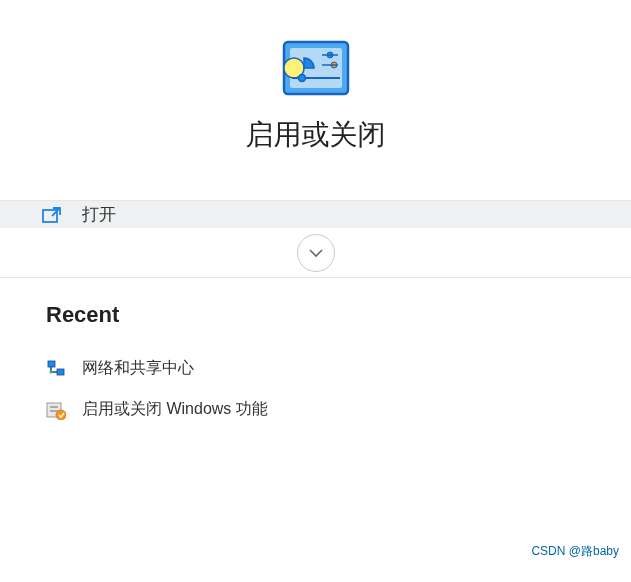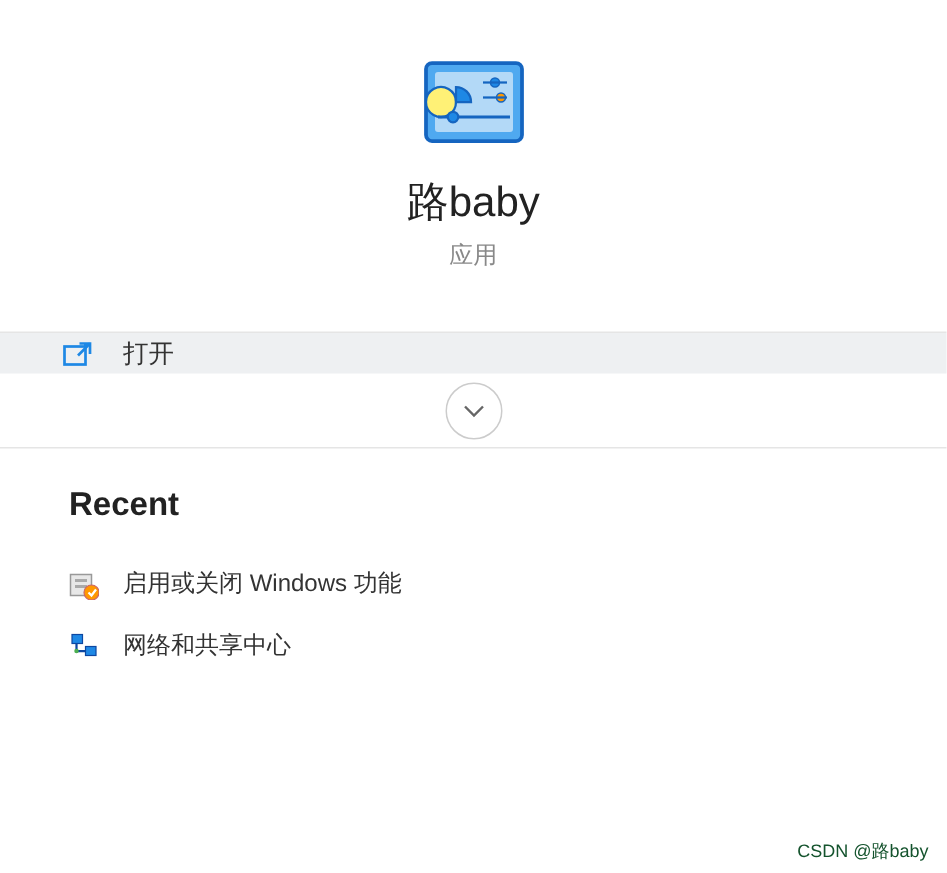--- a/index.html
+++ b/index.html
@@ -102,43 +102,42 @@
       align-items: center;
       justify-content: center;
     }
     .recent-item-label {
       font-size: 16px;
       color: #333;
     }
     .watermark {
       position: absolute;
       right: 12px;
-      bottom: 6px;
+      bottom: 22px;
       font-size: 12px;
-      color: #14532d;
+      color: #0369a1;
     }
   </style>
 </head>
 <body>
 
 <div class="header-section">
   <svg class="app-icon" viewBox="0 0 68 56">
     <rect x="2" y="2" width="64" height="52" rx="4" fill="#4fa9f0" stroke="#1565c0" stroke-width="2.5"></rect>
     <rect x="8" y="8" width="52" height="40" rx="2" fill="#b3d9f7"></rect>
     <path d="M 22 28 A 10 10 0 1 1 22 27.99" fill="#fff176" stroke="#1565c0" stroke-width="1.5"></path>
     <path d="M 22 18 A 10 10 0 0 1 32 28 L 22 28 Z" fill="#1e88e5" stroke="#1565c0" stroke-width="1.5"></path>
     <circle cx="48" cy="15" r="3" fill="#1e88e5" stroke="#1565c0" stroke-width="1"></circle>
     <line x1="40" y1="15" x2="56" y2="15" stroke="#1565c0" stroke-width="1.5"></line>
     <circle cx="52" cy="25" r="3" fill="#ff9800" stroke="#1565c0" stroke-width="1"></circle>
     <line x1="40" y1="25" x2="56" y2="25" stroke="#1565c0" stroke-width="1.5"></line>
     <line x1="10" y1="38" x2="58" y2="38" stroke="#1565c0" stroke-width="2"></line>
     <circle cx="20" cy="38" r="3.5" fill="#1e88e5" stroke="#1565c0" stroke-width="1.5"></circle>
   </svg>
-  <div class="app-title">路baby</div>
-  <div class="app-category">应用</div>
+  <div class="app-title">启用或关闭</div>
 </div>
 
 <div class="divider"></div>
 
 <div class="open-row">
   <span class="open-icon">
     <svg viewBox="0 0 20 18" width="20" height="18">
       <rect x="1" y="4" width="14" height="12" fill="none" stroke="#1e88e5" stroke-width="1.8"></rect>
       <path d="M 11 2 L 18 2 L 18 9" fill="none" stroke="#1e88e5" stroke-width="1.8"></path>
       <path d="M 18 2 L 10 10" fill="none" stroke="#1e88e5" stroke-width="1.8"></path>
@@ -155,36 +154,36 @@
     </svg>
   </div>
 </div>
 
 <div class="recent-section">
   <div class="recent-heading">Recent</div>
 
   <div class="recent-item">
     <span class="recent-item-icon">
       <svg viewBox="0 0 20 20" width="20" height="20">
+        <rect x="2" y="2" width="7" height="6" fill="#1e88e5" stroke="#0d47a1" stroke-width="0.8"></rect>
+        <rect x="11" y="10" width="7" height="6" fill="#1e88e5" stroke="#0d47a1" stroke-width="0.8"></rect>
+        <path d="M 5 8 L 5 13 L 11 13" fill="none" stroke="#0d47a1" stroke-width="1.5"></path>
+        <circle cx="5" cy="13" r="1.5" fill="#4caf50"></circle>
+      </svg>
+    </span>
+    <span class="recent-item-label">网络和共享中心</span>
+  </div>
+
+  <div class="recent-item">
+    <span class="recent-item-icon">
+      <svg viewBox="0 0 20 20" width="20" height="20">
         <rect x="1" y="3" width="14" height="14" fill="#e8e8e8" stroke="#999" stroke-width="1"></rect>
         <rect x="4" y="6" width="8" height="2" fill="#aaa"></rect>
         <rect x="4" y="10" width="8" height="2" fill="#aaa"></rect>
         <circle cx="15" cy="15" r="5" fill="#ff9800" stroke="#c66" stroke-width="0.8"></circle>
         <path d="M 13 15 L 15 17 L 18 13" fill="none" stroke="#fff" stroke-width="1.5"></path>
       </svg>
     </span>
     <span class="recent-item-label">启用或关闭 Windows 功能</span>
   </div>
-
-  <div class="recent-item">
-    <span class="recent-item-icon">
-      <svg viewBox="0 0 20 20" width="20" height="20">
-        <rect x="2" y="2" width="7" height="6" fill="#1e88e5" stroke="#0d47a1" stroke-width="0.8"></rect>
-        <rect x="11" y="10" width="7" height="6" fill="#1e88e5" stroke="#0d47a1" stroke-width="0.8"></rect>
-        <path d="M 5 8 L 5 13 L 11 13" fill="none" stroke="#0d47a1" stroke-width="1.5"></path>
-        <circle cx="5" cy="13" r="1.5" fill="#4caf50"></circle>
-      </svg>
-    </span>
-    <span class="recent-item-label">网络和共享中心</span>
-  </div>
 </div>
 
 <div class="watermark">CSDN @路baby</div>
 
 </body></html>

